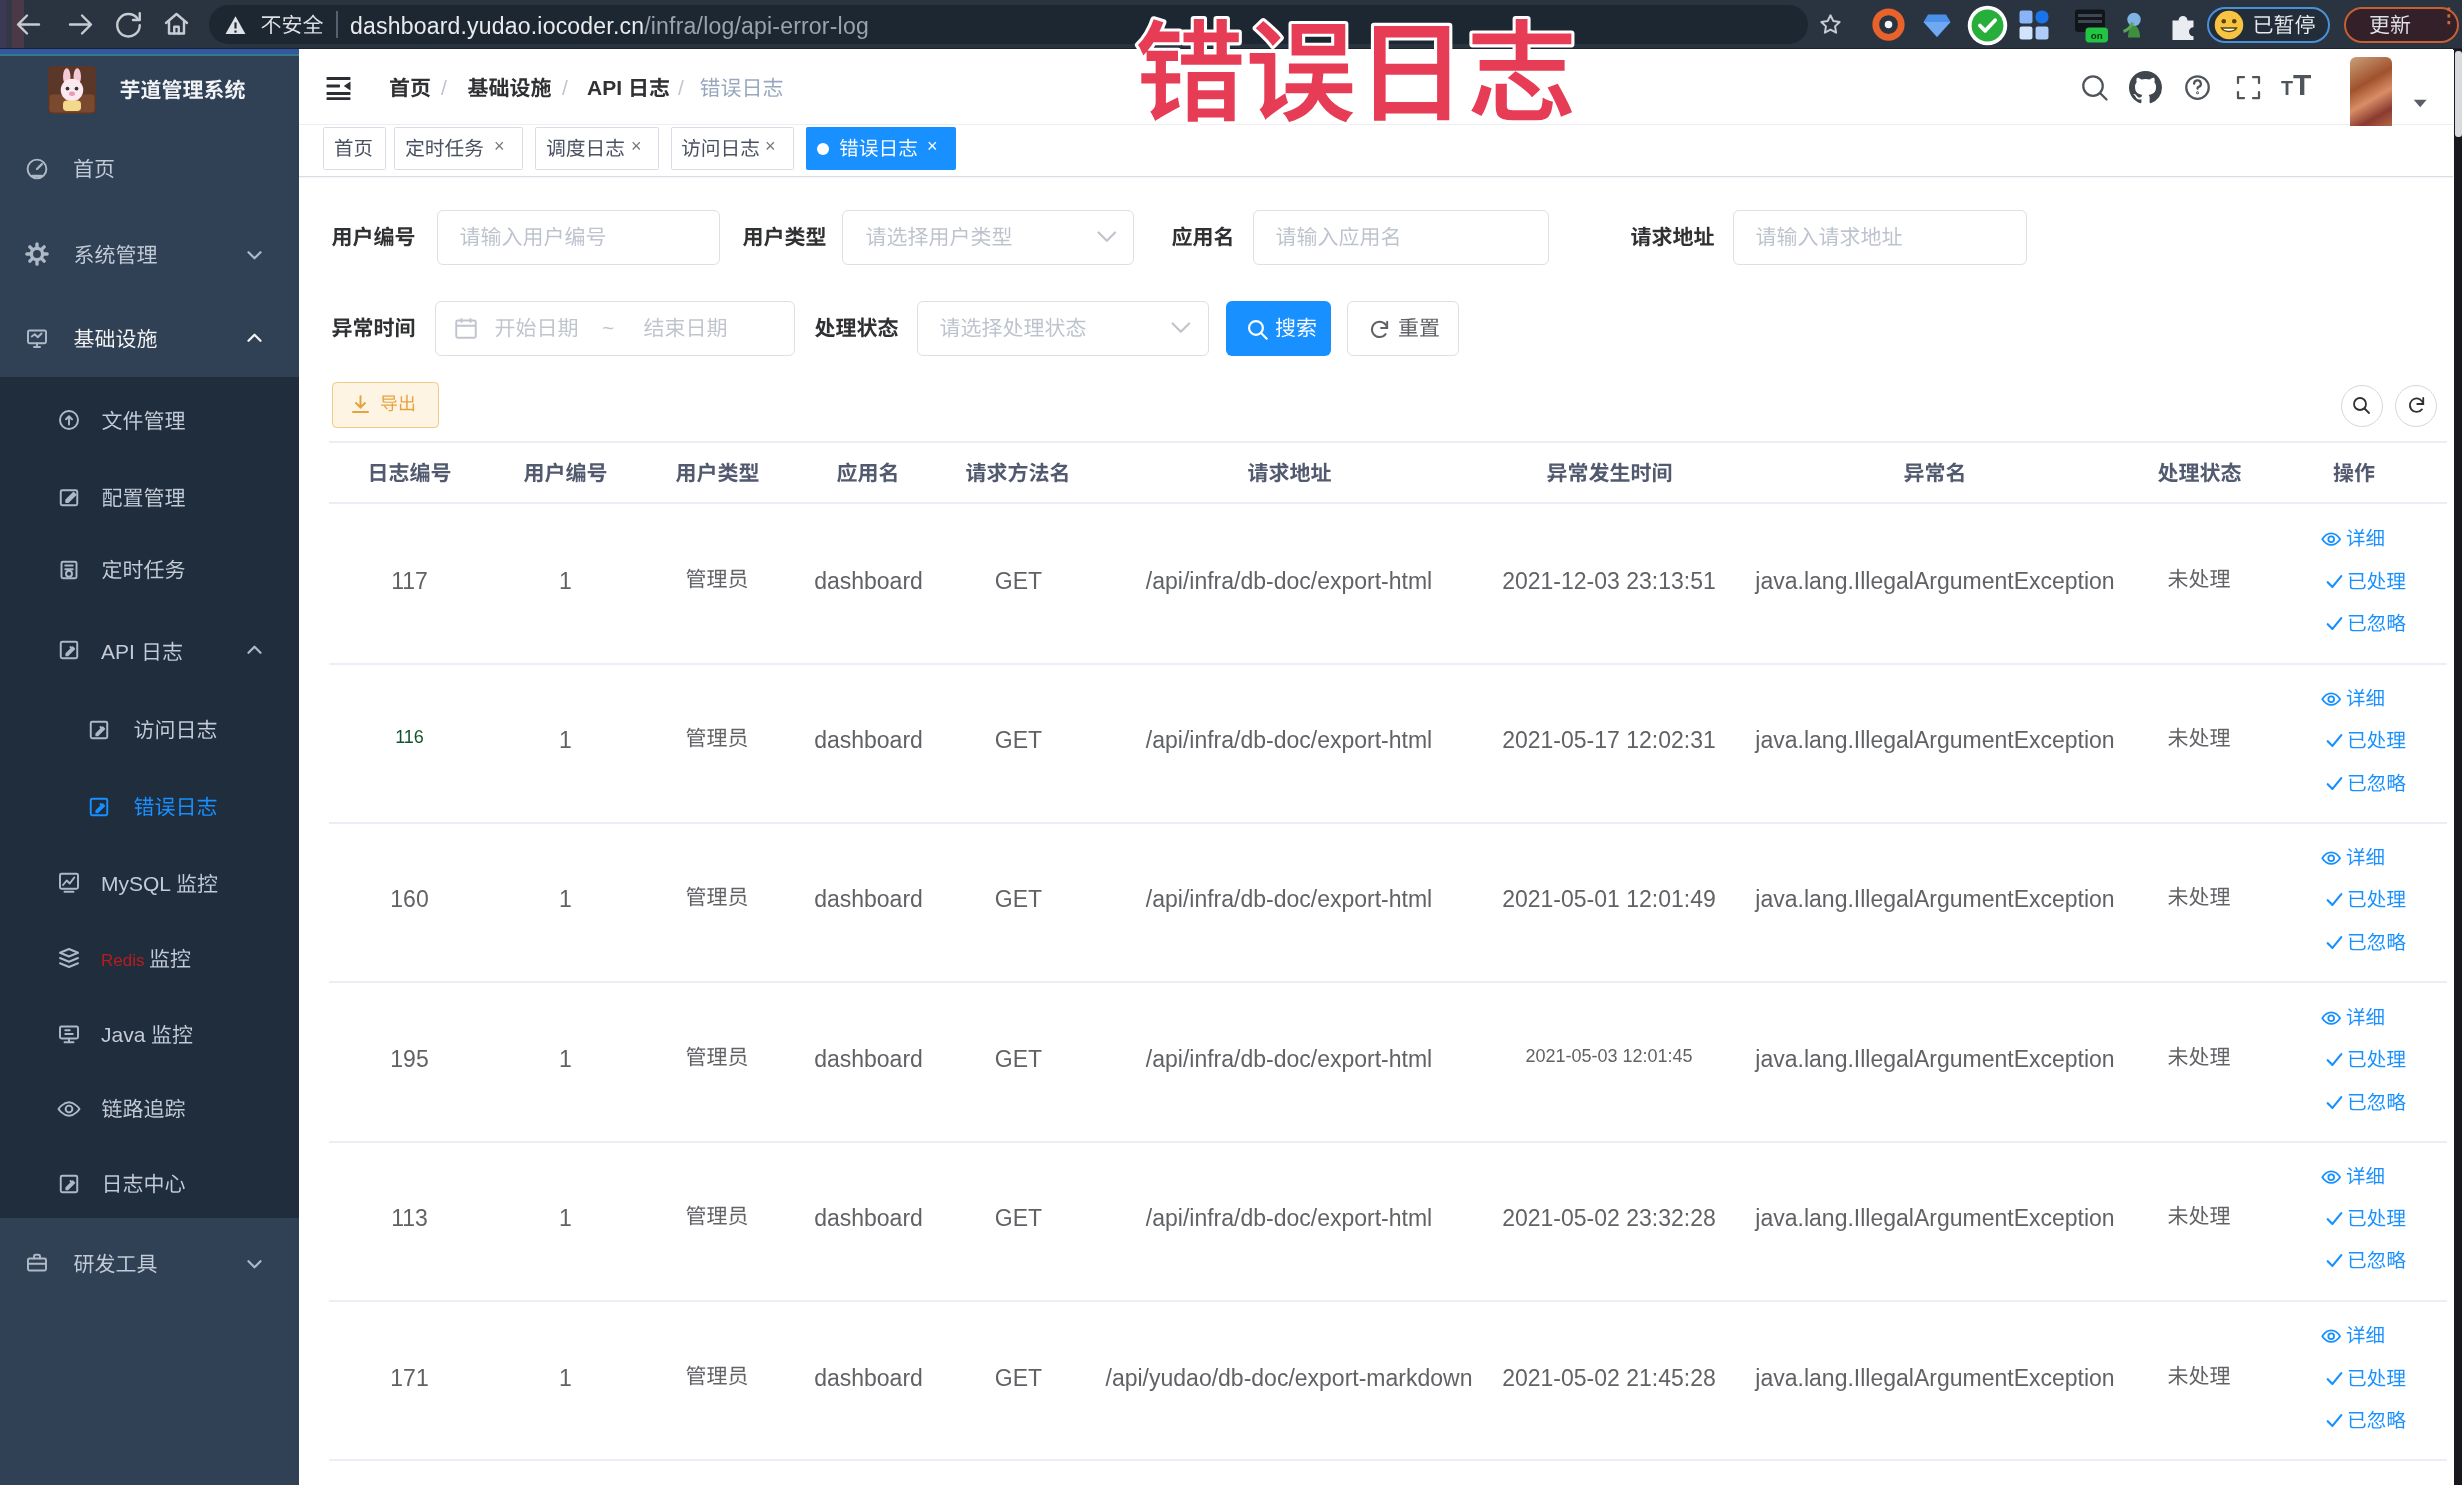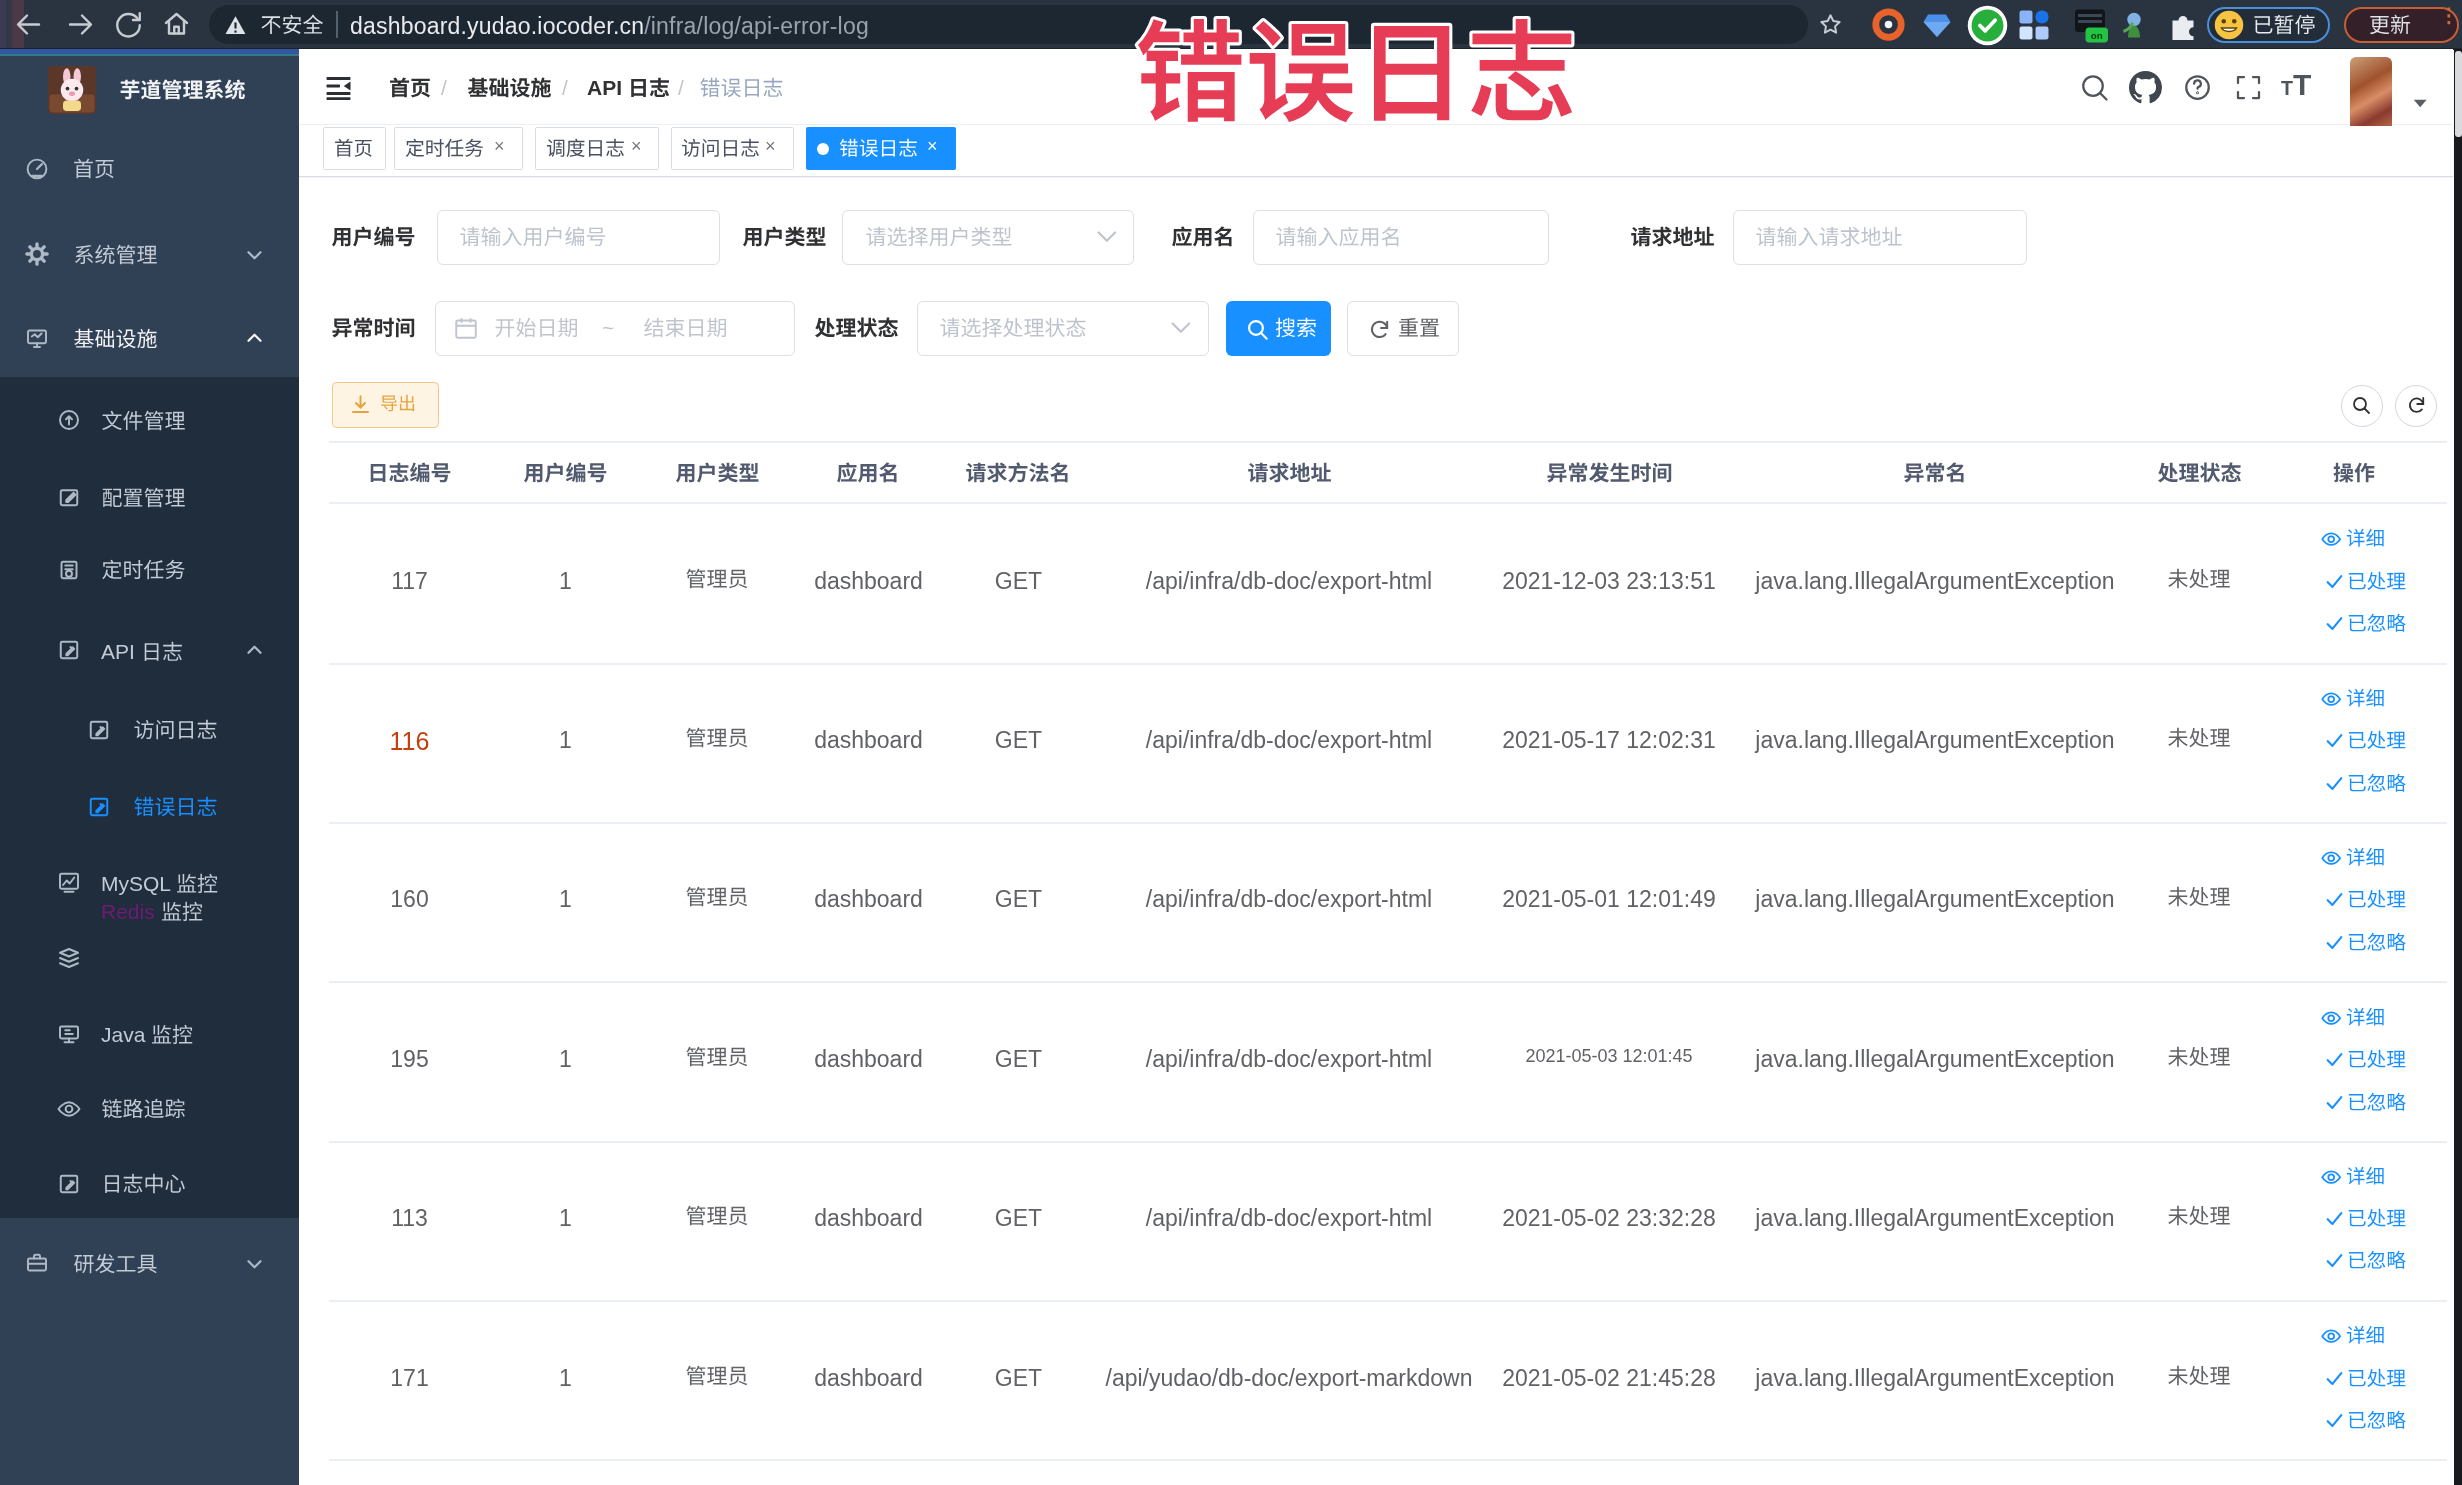--- a/index.html
+++ b/index.html
@@ -389,21 +389,21 @@
 <div class="abs" style="left:101px;top:872px;font-size:21px;color:#c3cbd6;white-space:nowrap">MySQL <svg class="zh" style="width:42px;height:21px;vertical-align:-2.6px;" viewBox="0 -880 2000 1000">
       <g fill="#c3cbd6">
         <use href="#r76d1" x="0"></use>
         <use href="#r63a7" x="1000"></use>
       </g>
     </svg></div>
 <svg class="abs" style="left:57px;top:946px" width="24" height="24" viewBox="0 0 32 32" fill="none" stroke="#aeb9c6" stroke-width="2.6" stroke-linecap="round" stroke-linejoin="round">
     <path d="M4 9l12-5 12 5-12 5z"></path>
     <path d="M4 16l12 5 12-5M4 23l12 5 12-5"></path>
   </svg>
-<div class="abs" style="left:101px;top:900px;font-size:21px;color:#701a75;white-space:nowrap">Redis <svg class="zh" style="width:42px;height:21px;vertical-align:-2.6px;" viewBox="0 -880 2000 1000">
+<div class="abs" style="left:101px;top:948px;font-size:17px;color:#b91c1c;white-space:nowrap">Redis <svg class="zh" style="width:42px;height:21px;vertical-align:-2.6px;" viewBox="0 -880 2000 1000">
       <g fill="#c3cbd6">
         <use href="#r76d1" x="0"></use>
         <use href="#r63a7" x="1000"></use>
       </g>
     </svg></div>
 <svg class="abs" style="left:57px;top:1022px" width="24" height="24" viewBox="0 0 32 32" fill="none" stroke="#aeb9c6" stroke-width="2.6" stroke-linecap="round" stroke-linejoin="round">
     <rect x="4" y="6" width="24" height="16" rx="2"></rect>
     <path d="M10 27h12M16 22v5"></path>
     <path d="M11 11h6M11 16h10"></path>
   </svg>
@@ -861,21 +861,21 @@
 <div class="abs" style="left:2325px;top:613px;white-space:nowrap"><svg style="vertical-align:-3px" width="19" height="19" viewBox="0 0 28 28" fill="none" stroke="#1890ff" stroke-width="3.2" stroke-linecap="round" stroke-linejoin="round">
       <path d="M4 15l7 7L24 6"></path>
     </svg><span style="display:inline-block;width:3px"></span><svg class="zh" style="width:59px;height:19.7px;vertical-align:-2.3px;" viewBox="0 -880 3000 1000">
       <g fill="#1890ff">
         <use href="#r5df2" x="0"></use>
         <use href="#r5ffd" x="1000"></use>
         <use href="#r7565" x="2000"></use>
       </g>
     </svg></div>
 <div class="abs" style="left:329px;top:663px;width:2118px;height:1.5px;background:#ebeef5"></div>
-<div class="abs ctr" style="left:296px;top:727px;width:227px;font-size:25px;color:#c2410c">116</div>
+<div class="abs ctr" style="left:296px;top:727px;width:227px;font-size:18px;color:#14532d">116</div>
 <div class="abs ctr" style="left:452px;top:727px;width:227px;font-size:23px;color:#606266">1</div>
 <div class="abs ctr" style="left:603px;top:727px;width:227px"><svg class="zh" style="width:64px;height:21px;vertical-align:-2.6px;" viewBox="0 -880 3000 1000">
       <g fill="#606266">
         <use href="#r7ba1" x="0"></use>
         <use href="#r7406" x="1000"></use>
         <use href="#r5458" x="2000"></use>
       </g>
     </svg></div>
 <div class="abs ctr" style="left:755px;top:727px;width:227px;font-size:23px;color:#606266">dashboard</div>
 <div class="abs ctr" style="left:905px;top:727px;width:227px;font-size:23px;color:#606266">GET</div>

